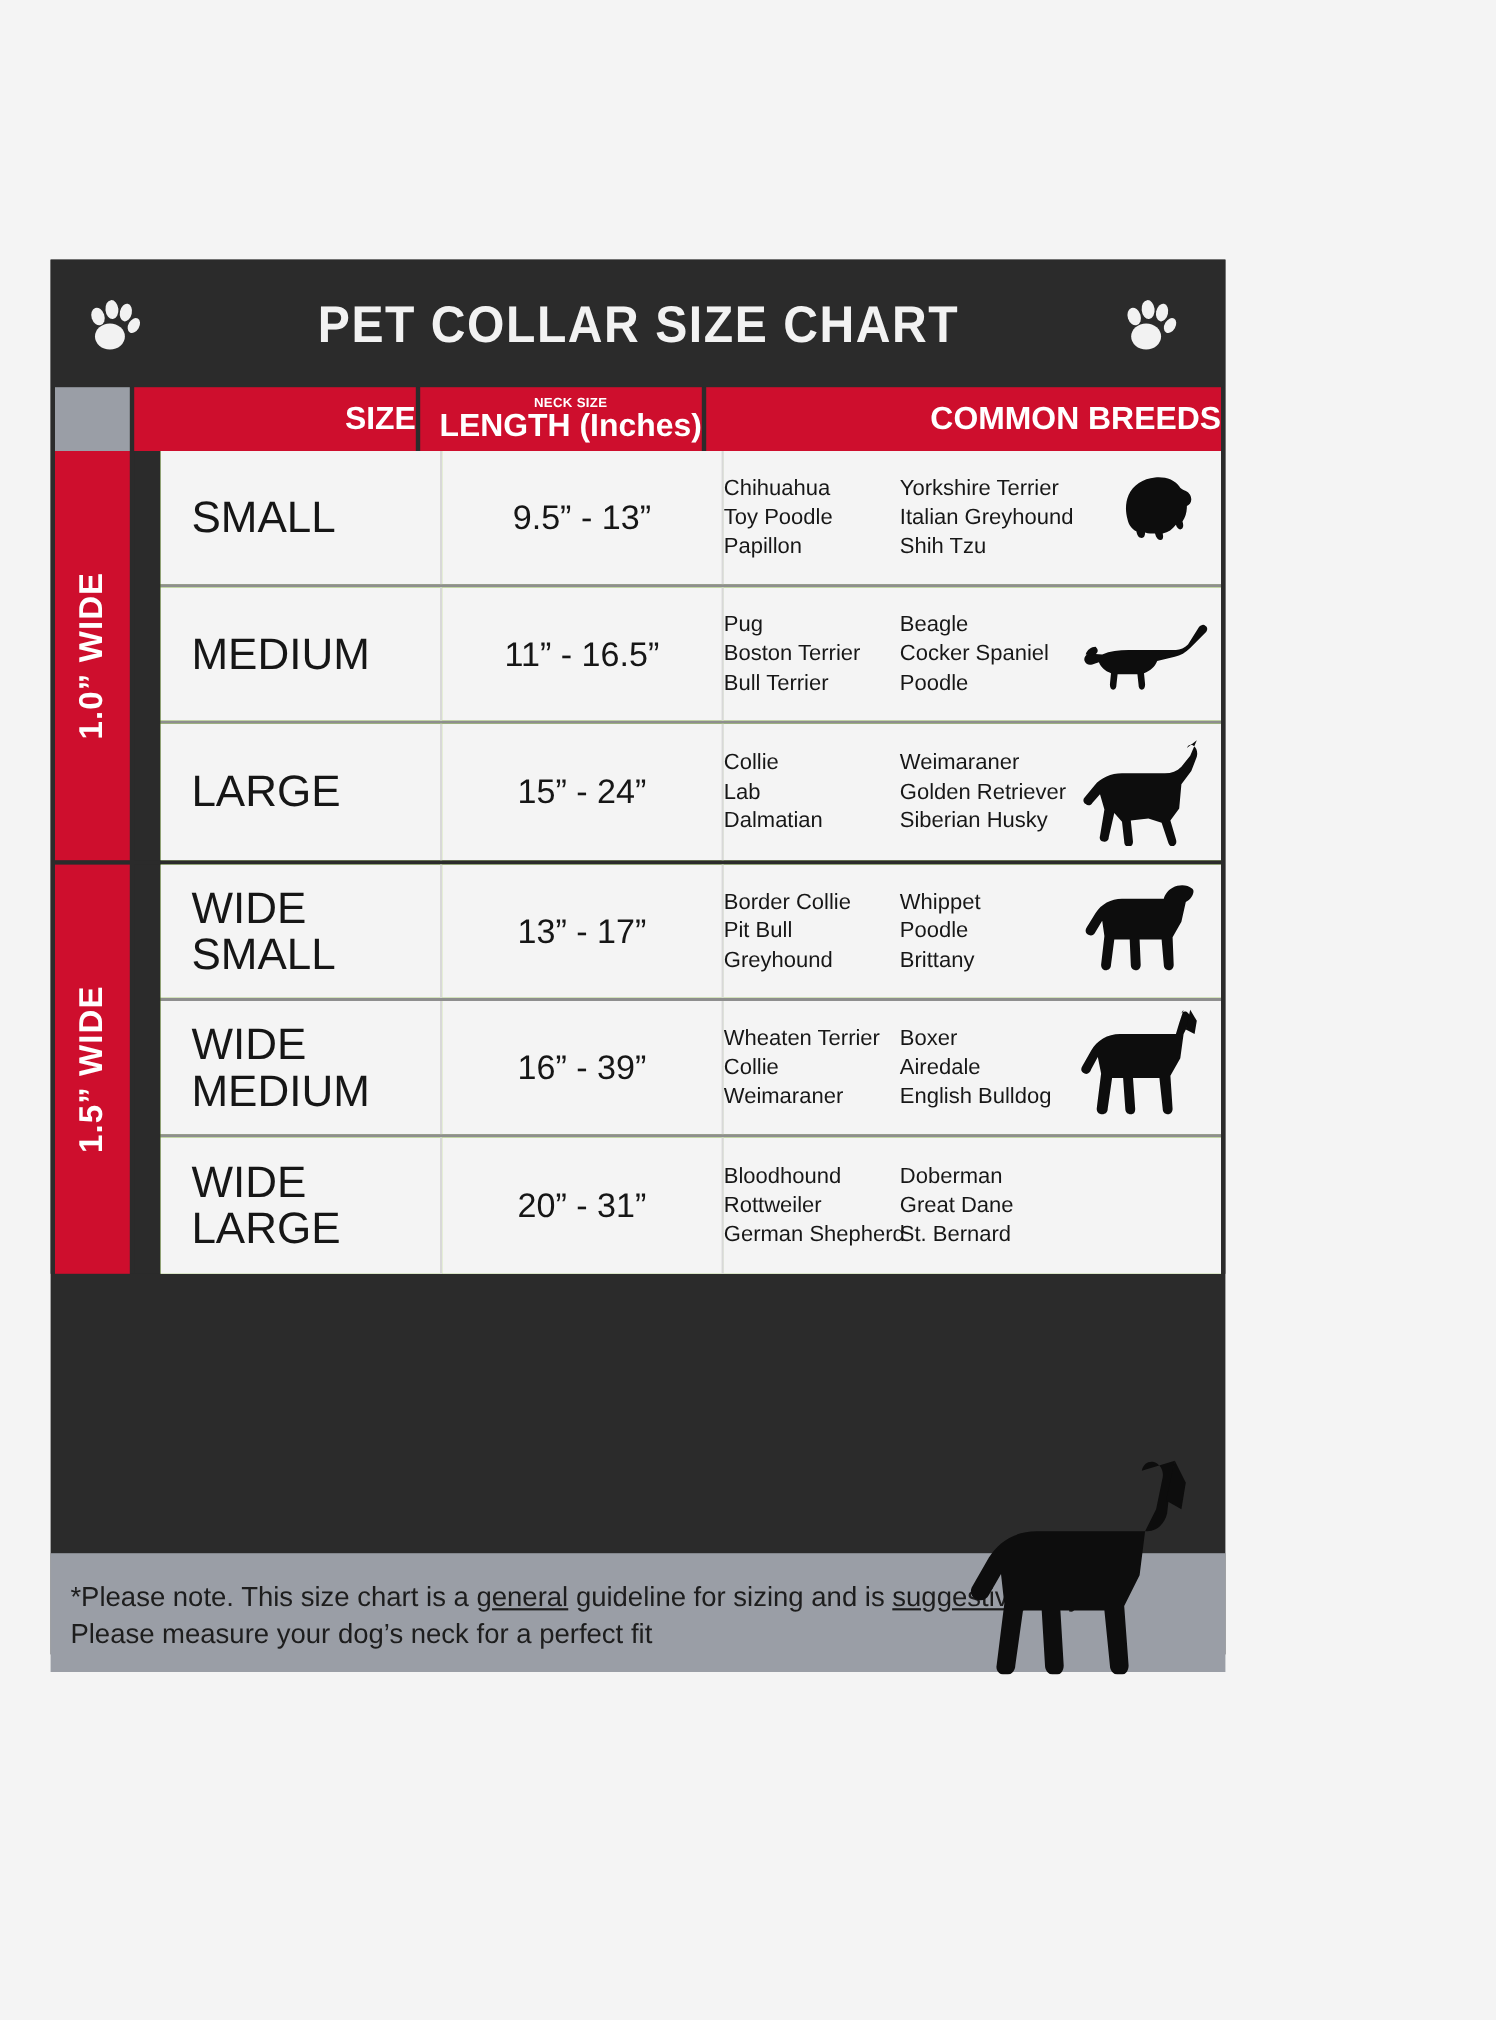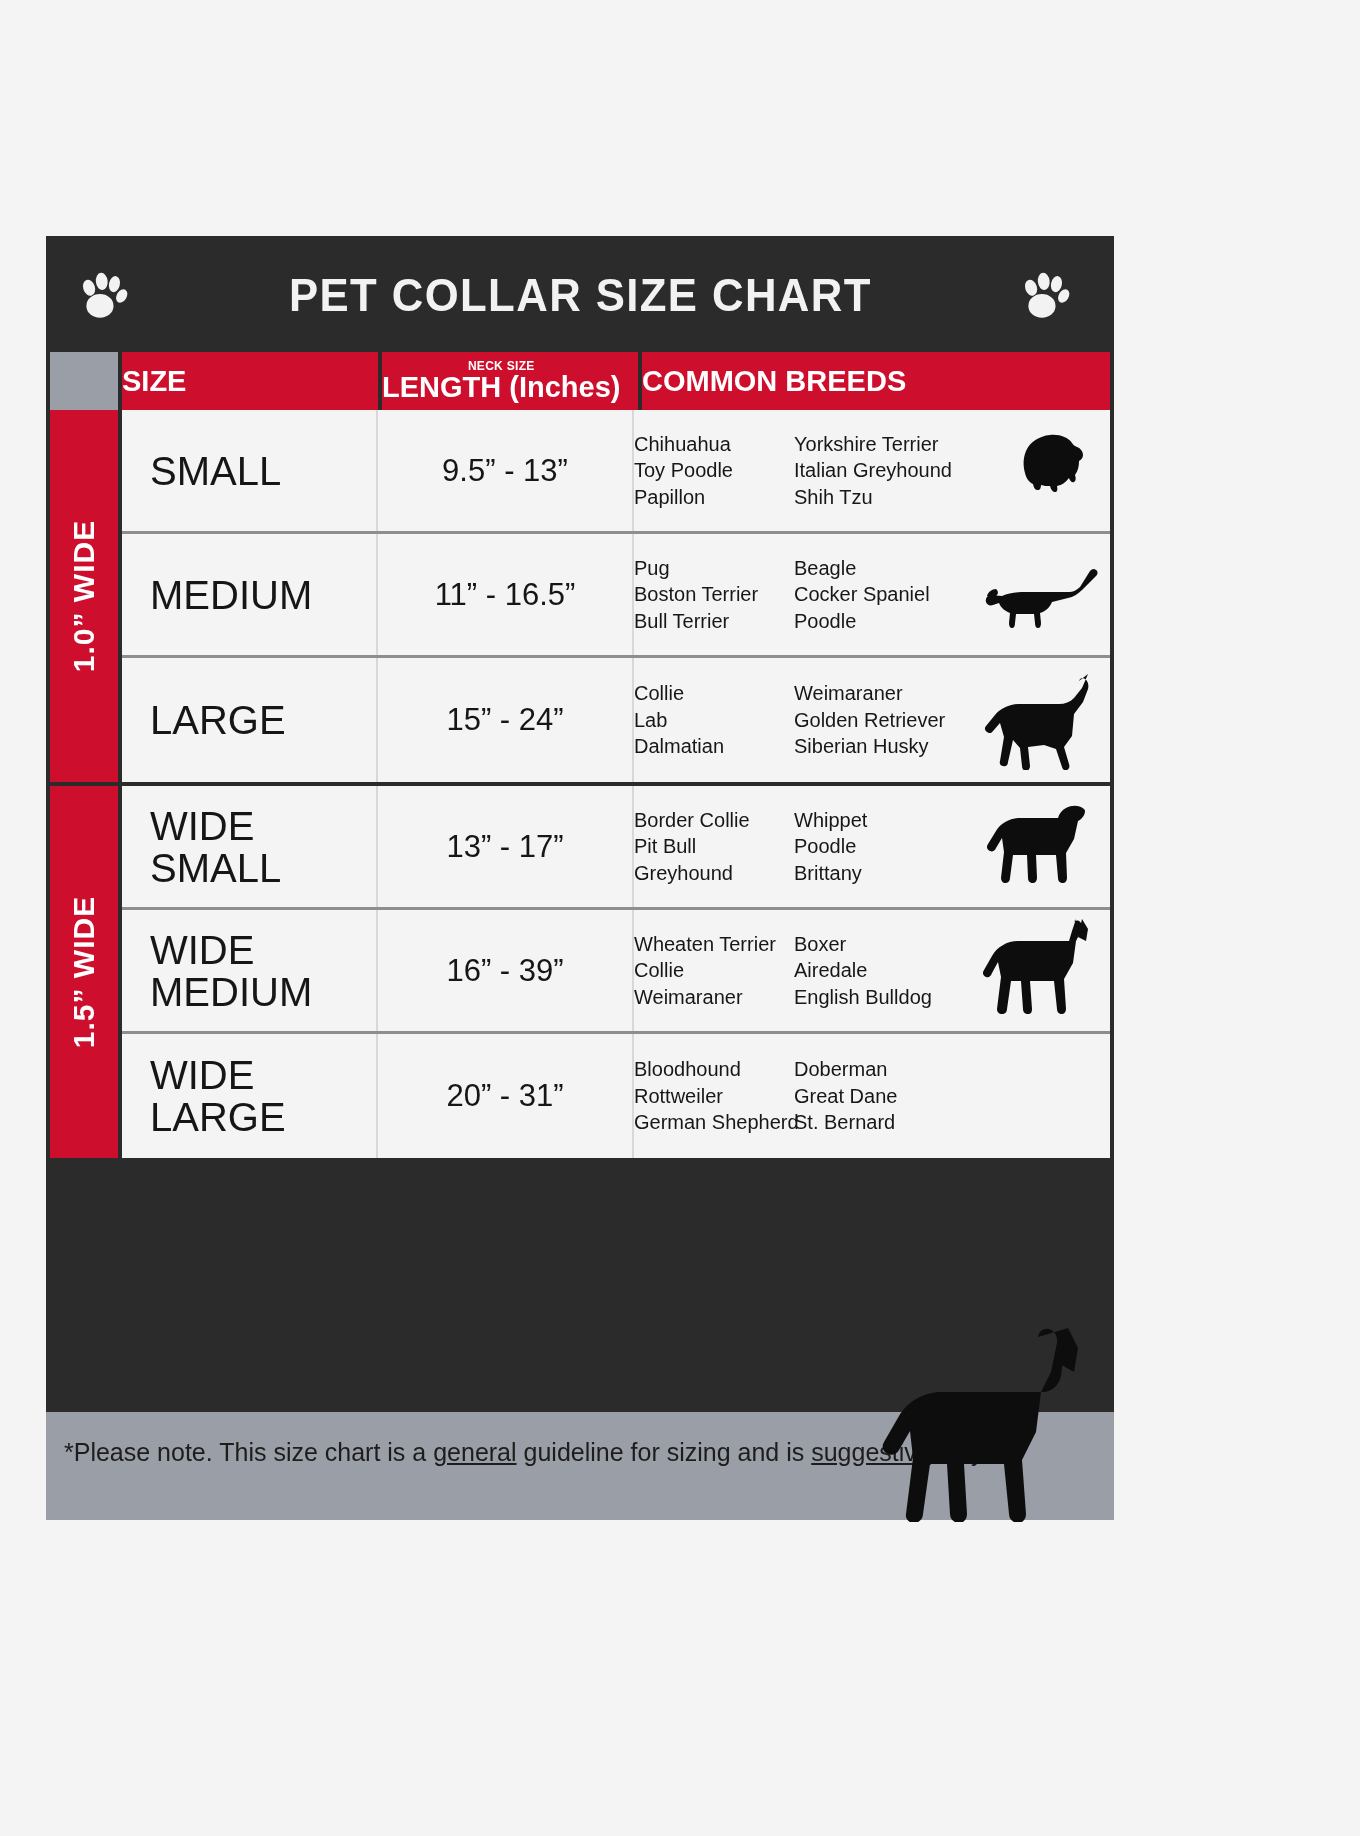--- a/index.html
+++ b/index.html
@@ -71,21 +71,21 @@
   }
   .hdr-corner {
     width: 68px;
     background: #9a9ea6;
     flex: 0 0 68px;
   }
   .hdr-cell {
     background: #ce0e2d;
     display: flex;
     align-items: center;
-    justify-content: flex-start;
+    justify-content: flex-end;
     color: #ffffff;
     font-weight: bold;
     position: relative;
     text-align: center;
   }
   .hdr-size   { flex: 0 0 256px; font-size: 29px; }
   .hdr-length { flex: 0 0 256px; font-size: 29px; }
   .hdr-breeds { flex: 1 1 auto;  font-size: 29px; }
   .hdr-length .stack { line-height: 1.0; }
   .hdr-length .small {
@@ -128,20 +128,21 @@
     display: flex;
     flex-direction: column;
     background: #2b2b2b;
   }
 
   .row {
     display: flex;
     background: #84cc16;
     border-bottom: 3px solid #8e8e8e;
     min-height: 124px;
+    margin-left: 24px;
   }
   .row:last-child { border-bottom: none; }
 
   .cell {
     display: flex;
     align-items: center;
     background: #f4f4f4;
   }
   .c-size {
     flex: 0 0 256px;
@@ -432,20 +433,21 @@
           </div>
 
         </div>
       </div>
 
     </div>
   </div>
 
   <div class="note">
     <div><span>*Please note. This size chart is a </span><u>general</u><span> guideline for sizing and is </span><u>suggestive</u><span> only.</span></div>
+    <div>Please measure your dog’s neck for a perfect fit</div>
   </div>
 
   <span class="dog-overflow" style="left:880px;top:1322px;">
     <svg width="210" height="200" viewBox="0 0 210 200">
       <path fill="#0d0d0d" d="M188 6l-5 30-2 18c-2 9-9 16-18 16H62c-18 0-34 9-43 24L4 120c-3 5-1 10 4 12 4 2 9 0 11-4l11-19 3 27-7 56c-1 5 3 9 8 9s9-4 9-9l7-50h17l3 50c0 5 4 9 9 9s8-4 8-9l-3-50h40l5 50c0 5 4 9 9 9s8-4 8-9l-4-54 14-28 5-40 10-20 6-29c1-6-2-12-8-14-5-1-10 2-11 8z"></path>
       <path fill="#0d0d0d" d="M188 6l10 20-4 24-14-8z"></path>
     </svg>
   </span>
 
 </div>

